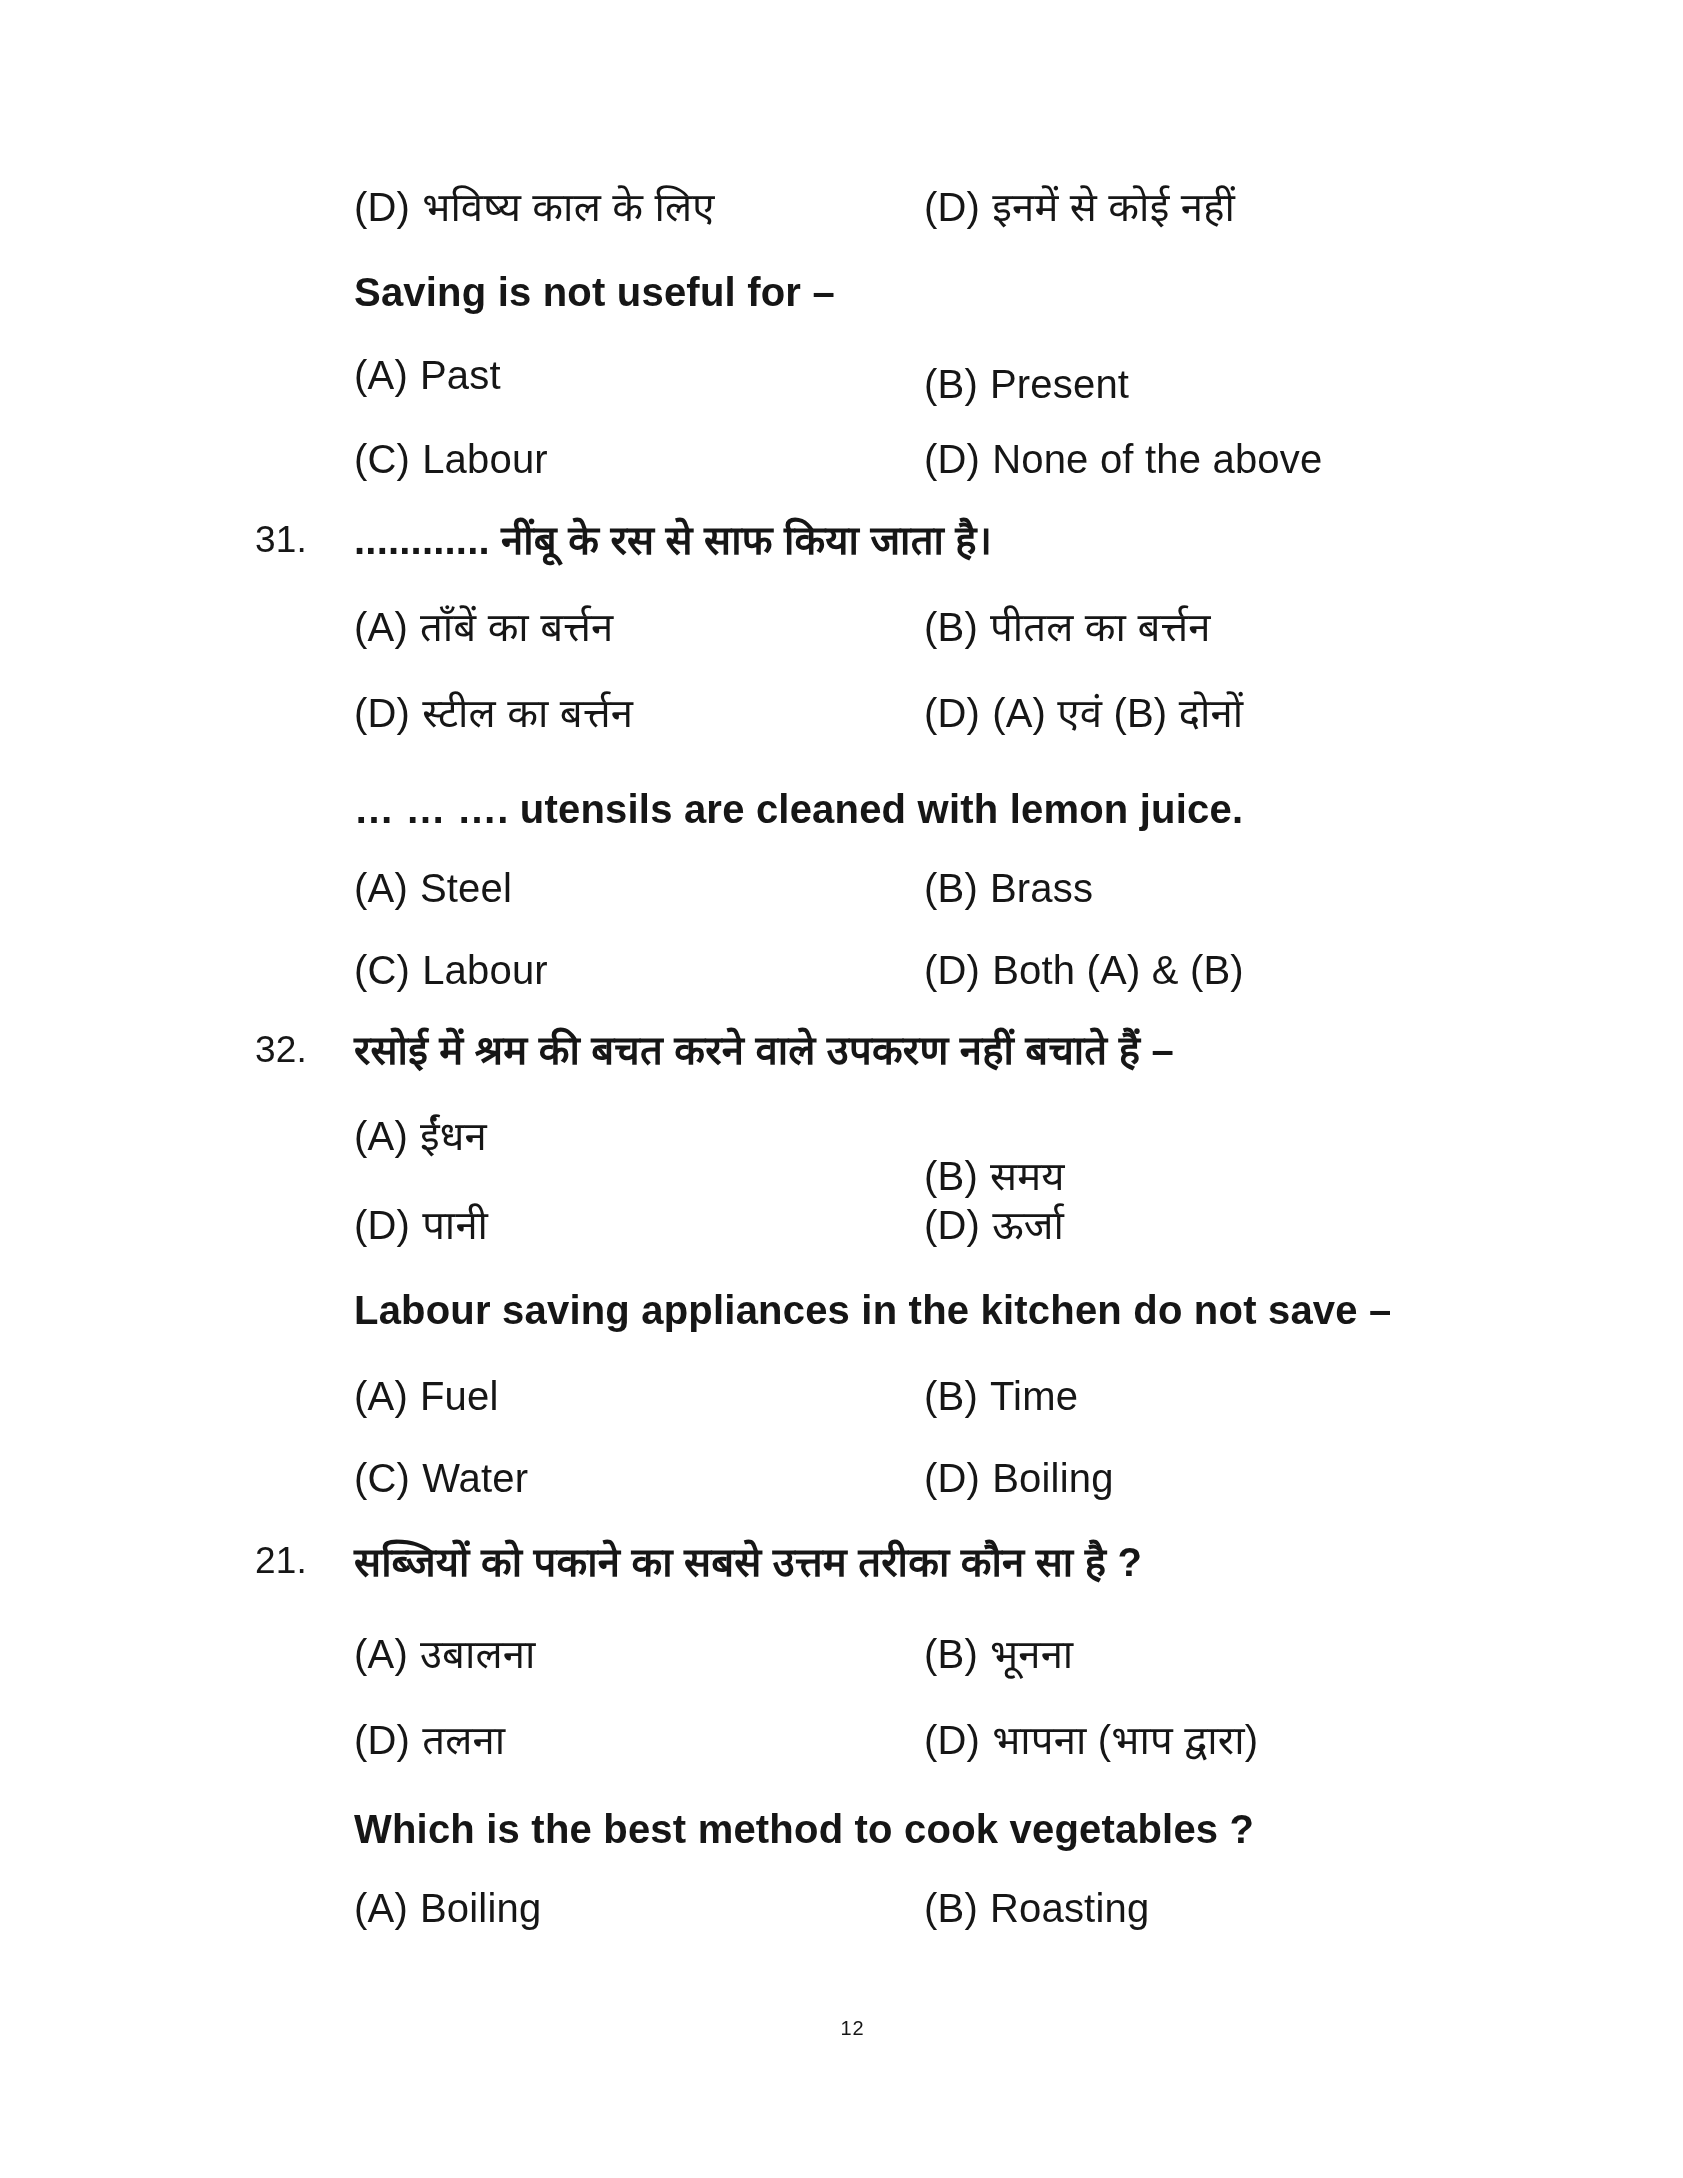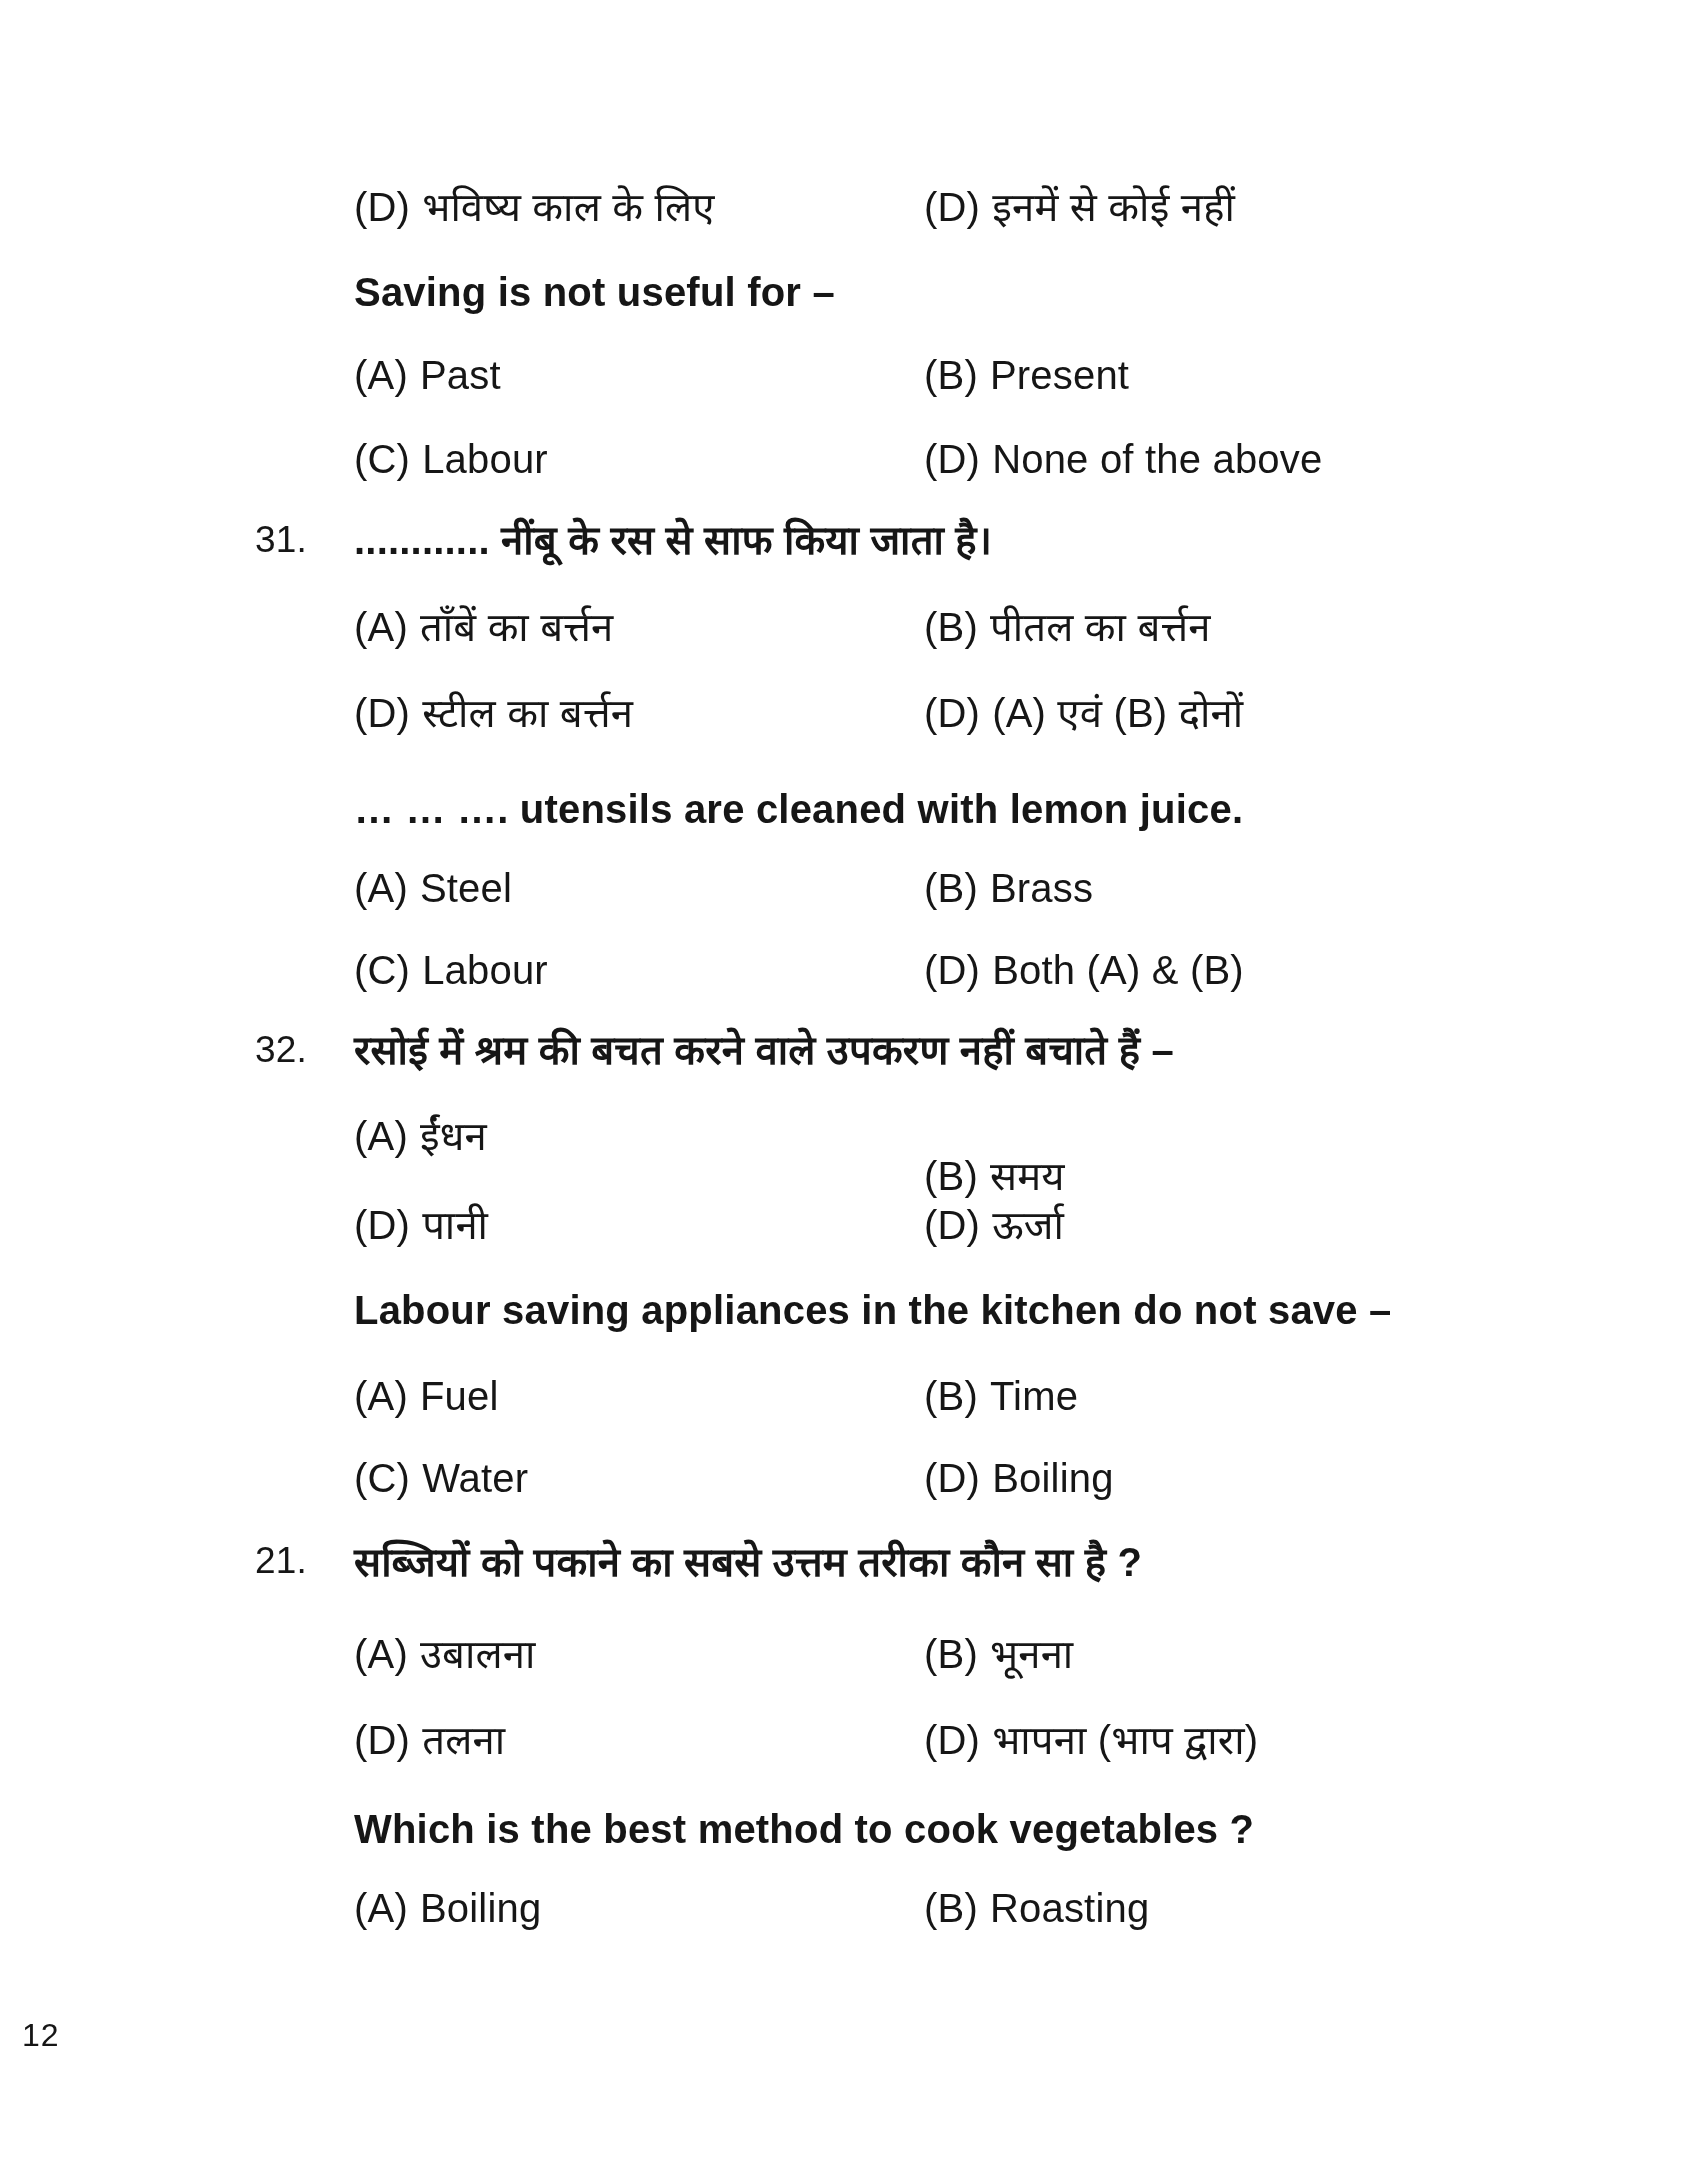--- a/index.html
+++ b/index.html
@@ -21,43 +21,43 @@
   }
   .qn   { left: 255px; font-size: 37px; }   
   .qt   { left: 354px; font-weight: bold; }                    
   .l    { left: 354px; }                    
   .r    { left: 924px; }                    
   .lab  { margin-right: 12px; }             
   .pageno {
     position: absolute;
     left: 0; right: 0;
     top: 2017px;
-    text-align: left;
+    text-align: center;
     padding-left: 22px;
-    font-size: 32px;
+    font-size: 20px;
     letter-spacing: 1px;
   }
 </style>
 </head>
 <body>
 
 <div class="page">
 
   <section>
     <div class="t l" style="top:183px">
       <span class="lab">(D)</span><span>भविष्य काल के लिए</span>
     </div>
     <div class="t r" style="top:183px">
       <span class="lab">(D)</span><span>इनमें से कोई नहीं</span>
     </div>
     <div class="t qt" style="top:268px">Saving is not useful for –</div>
     <div class="t l" style="top:351px">
       <span class="lab">(A)</span><span>Past</span>
     </div>
-    <div class="t r" style="top:351px">
+    <div class="t r" style="top:360px">
       <span class="lab">(B)</span><span>Present</span>
     </div>
     <div class="t l" style="top:435px">
       <span class="lab">(C)</span><span>Labour</span>
     </div>
     <div class="t r" style="top:435px">
       <span class="lab">(D)</span><span>None of the above</span>
     </div>
   </section>
 

